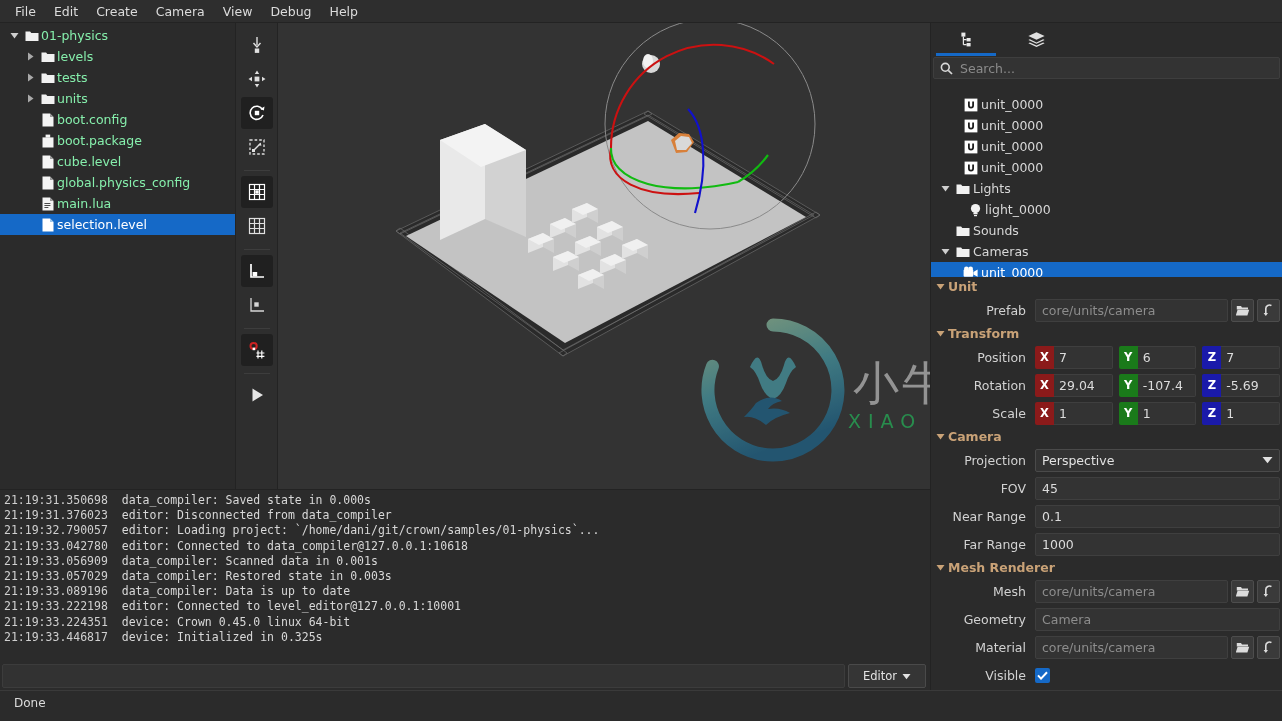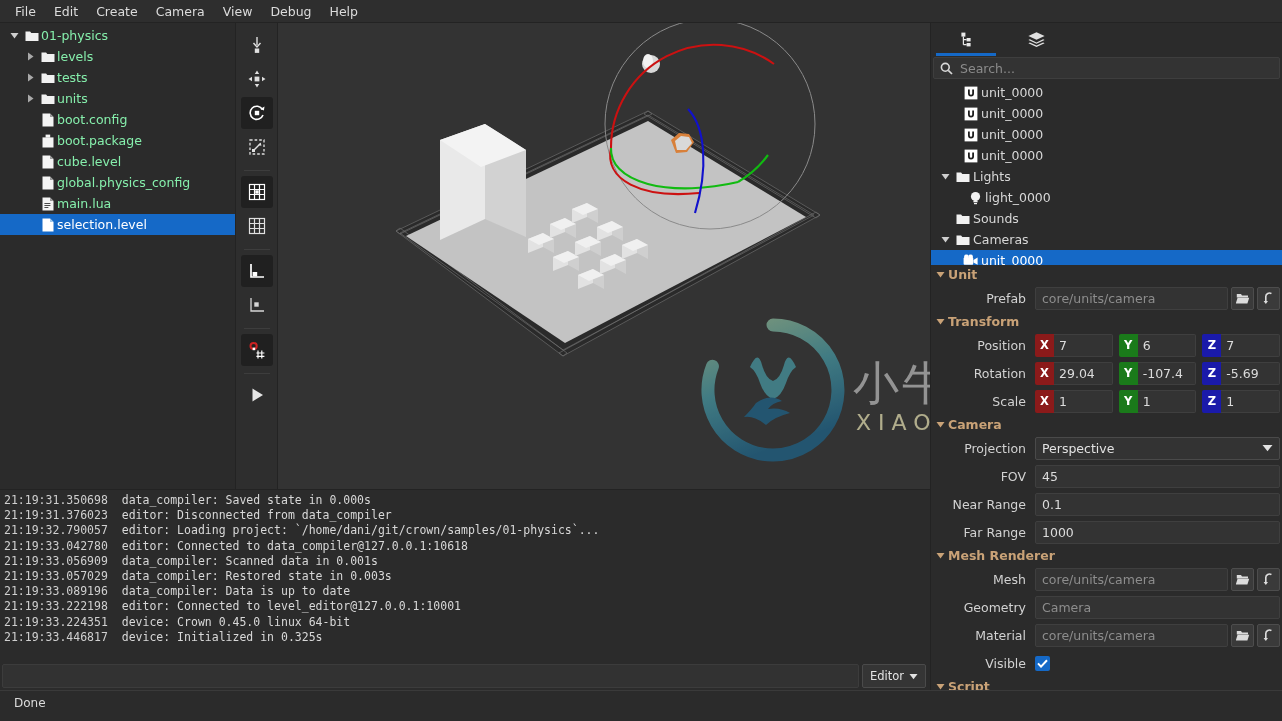--- a/index.html
+++ b/index.html
@@ -67,21 +67,21 @@
   
   .watermark {
     position: absolute; left: 420px; top: 292px; width: 280px; height: 160px;
     pointer-events: none; opacity: .62;
   }
   .wm-cn {
     position: absolute; left: 155px; top: 38px; font-size: 46px; color: #cfcfcf;
     font-family: "DejaVu Sans", sans-serif; letter-spacing: 3px; white-space: nowrap;
   }
   .wm-en {
-    position: absolute; left: 158px; top: 95px; font-size: 22px; color: #fef9c3;
+    position: absolute; left: 150px; top: 95px; font-size: 19px; color: #22c55e;
     letter-spacing: 7px; font-family: "DejaVu Sans", sans-serif; white-space: nowrap;
   }
 
   
   .console {
     flex: 1 1 auto; background: #2b2b2b; padding: 3px 0 0 4px;
     font-family: "DejaVu Sans Mono", monospace; font-size: 11.5px;
     line-height: 15.2px; color: #d8d8d8; overflow: hidden;
     border-top: 1px solid #232323;
   }
@@ -92,39 +92,39 @@
   .cmdrow {
     height: 28px; flex: 0 0 28px; background: #2b2b2b;
     display: flex; align-items: center; padding: 0 4px 0 2px; gap: 3px;
   }
   .cmdinput {
     flex: 1 1 auto; height: 24px; background: #323232; border: 1px solid #3c3c3c;
     border-radius: 2px; color: #e0e0e0; padding: 0 6px;
     font-family: "DejaVu Sans", sans-serif; font-size: 12px; outline: none;
   }
   .cmdsel {
-    height: 24px; padding: 0 7px; background: #353535; border: 1px solid #4a4a4a;
+    height: 24px; padding: 0 14px; background: #353535; border: 1px solid #4a4a4a;
     border-radius: 2px; display: flex; align-items: center; gap: 5px;
     color: #e2e2e2; font-size: 11.5px; cursor: default;
   }
 
   
   .rightpanel {
     width: 352px; flex: 0 0 352px; background: #2b2b2b; display: flex;
     flex-direction: column; min-height: 0; border-left: 1px solid #232323;
   }
   .tabs { height: 33px; flex: 0 0 33px; display: flex; align-items: flex-end; background: #2b2b2b; }
   .tab {
     width: 70px; height: 33px; display: flex; align-items: center; justify-content: center;
     position: relative; cursor: default;
   }
   .tab .underline { position: absolute; left: 5px; right: 5px; bottom: 0; height: 3px; background: #1569c7; }
 
   .searchrow {
-    height: 22px; flex: 0 0 22px; margin: 1px 2px 2px 2px; background: #333333;
+    height: 22px; flex: 0 0 22px; margin: 1px 2px 14px 2px; background: #333333;
     border: 1px solid #3e3e3e; border-radius: 2px; display: flex; align-items: center;
     padding: 8px 6px; gap: 7px;
   }
   .searchrow input {
     flex: 1 1 auto; background: transparent; border: 0; outline: none;
     color: #e0e0e0; font-size: 12.5px; font-family: "DejaVu Sans", sans-serif;
   }
   .searchrow input::placeholder { color: #8b8b8b; }
 
   .scenetree { flex: 0 0 184px; overflow: hidden; padding-top: 1px; }

